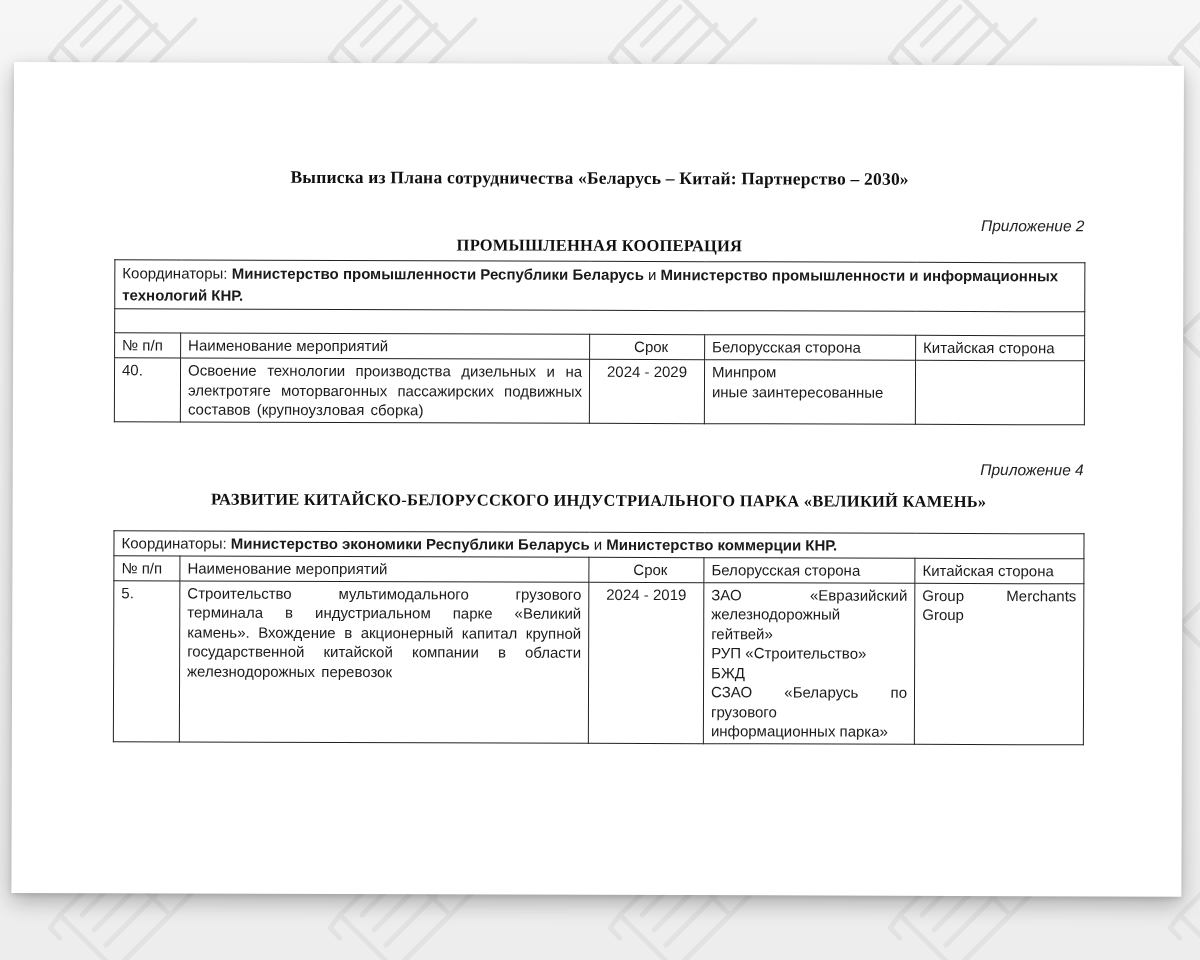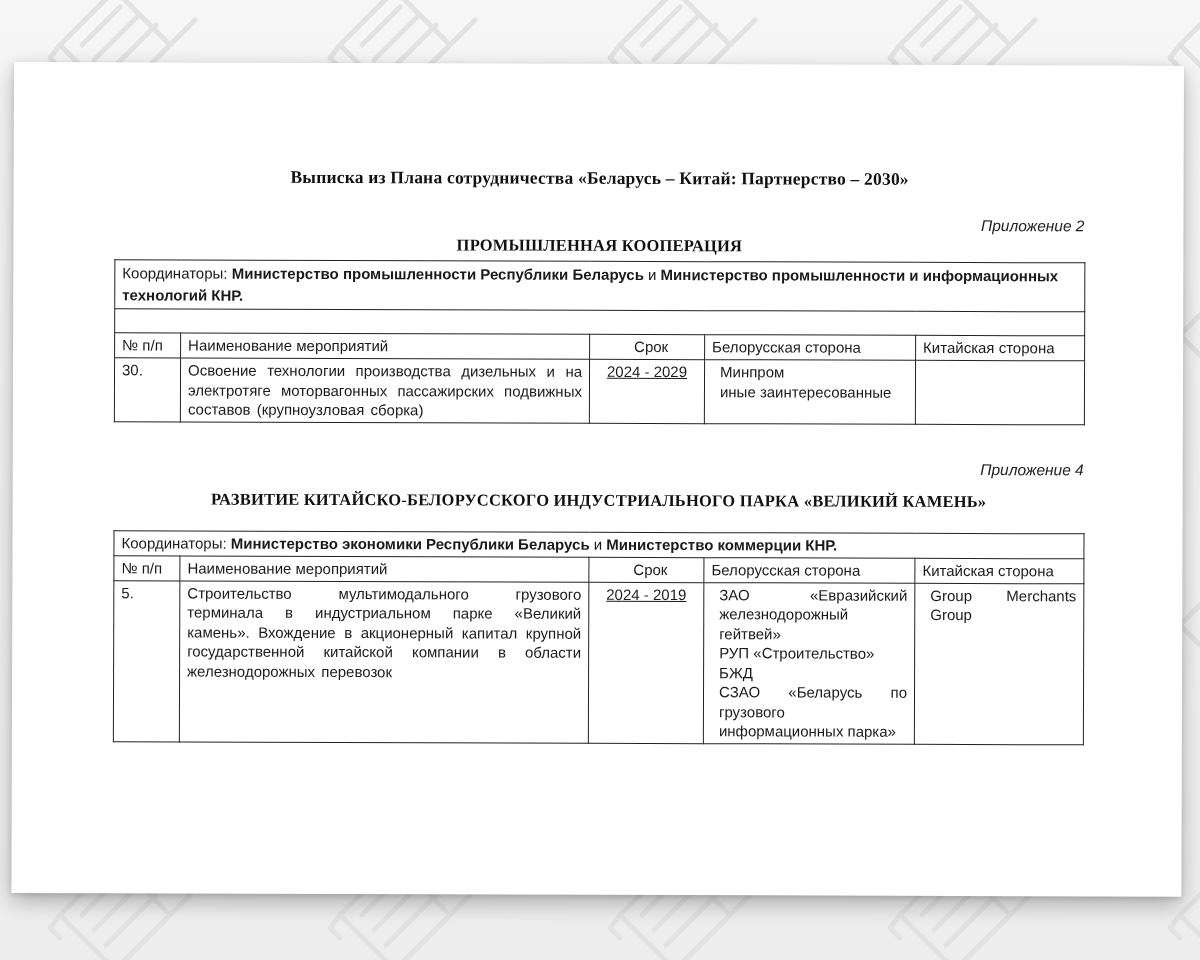--- a/index.html
+++ b/index.html
@@ -35,22 +35,22 @@
   td{border:1px solid #222;padding:2px 7px;vertical-align:top;text-align:left;
      overflow:hidden;word-wrap:break-word;}
   .coord-cell{line-height:22px;height:40px;}
   .coord-cell-single{line-height:20px;height:20px;}
   .b{font-weight:bold;}
   .spacer-cell{height:19px;}
   .head-cell{height:20px;line-height:19px;white-space:nowrap;}
   .c{text-align:center;padding-left:15px;}
   .cell-num{line-height:19px;}
   .cell-activity{text-align:justify;line-height:19.5px;word-spacing:2px;}
-  .cell-term{text-align:center;line-height:19px;text-decoration:underline;}
-  .lines div{line-height:19.5px;margin-left:8px;}
+  .cell-term{text-align:center;line-height:19px;}
+  .lines div{line-height:19.5px;}
   .lines .j{text-align:justify;text-align-last:justify;}
   .row-1 td{height:56px;}
   .row-2 td{height:152px;}
 </style>
 </head>
 <body>
 
 <div class="bg-layer">
   <svg width="1200" height="960" xmlns="http://www.w3.org/2000/svg">
     <defs>
@@ -95,21 +95,21 @@
           <td colspan="5" class="spacer-cell"></td>
         </tr>
         <tr>
           <td class="head-cell">№ п/п</td>
           <td class="head-cell">Наименование мероприятий</td>
           <td class="head-cell c">Срок</td>
           <td class="head-cell">Белорусская сторона</td>
           <td class="head-cell">Китайская сторона</td>
         </tr>
         <tr class="row-1">
-          <td class="cell-num">30.</td>
+          <td class="cell-num">40.</td>
           <td class="cell-activity">Освоение технологии производства дизельных и на электротяге моторвагонных пассажирских подвижных составов (крупноузловая сборка)</td>
           <td class="cell-term">2024 - 2029</td>
           <td class="lines">
               <div>Минпром</div>
               <div>иные заинтересованные</div>
             </td>
           <td class="lines"></td>
         </tr>
       </tbody>
     </table>

